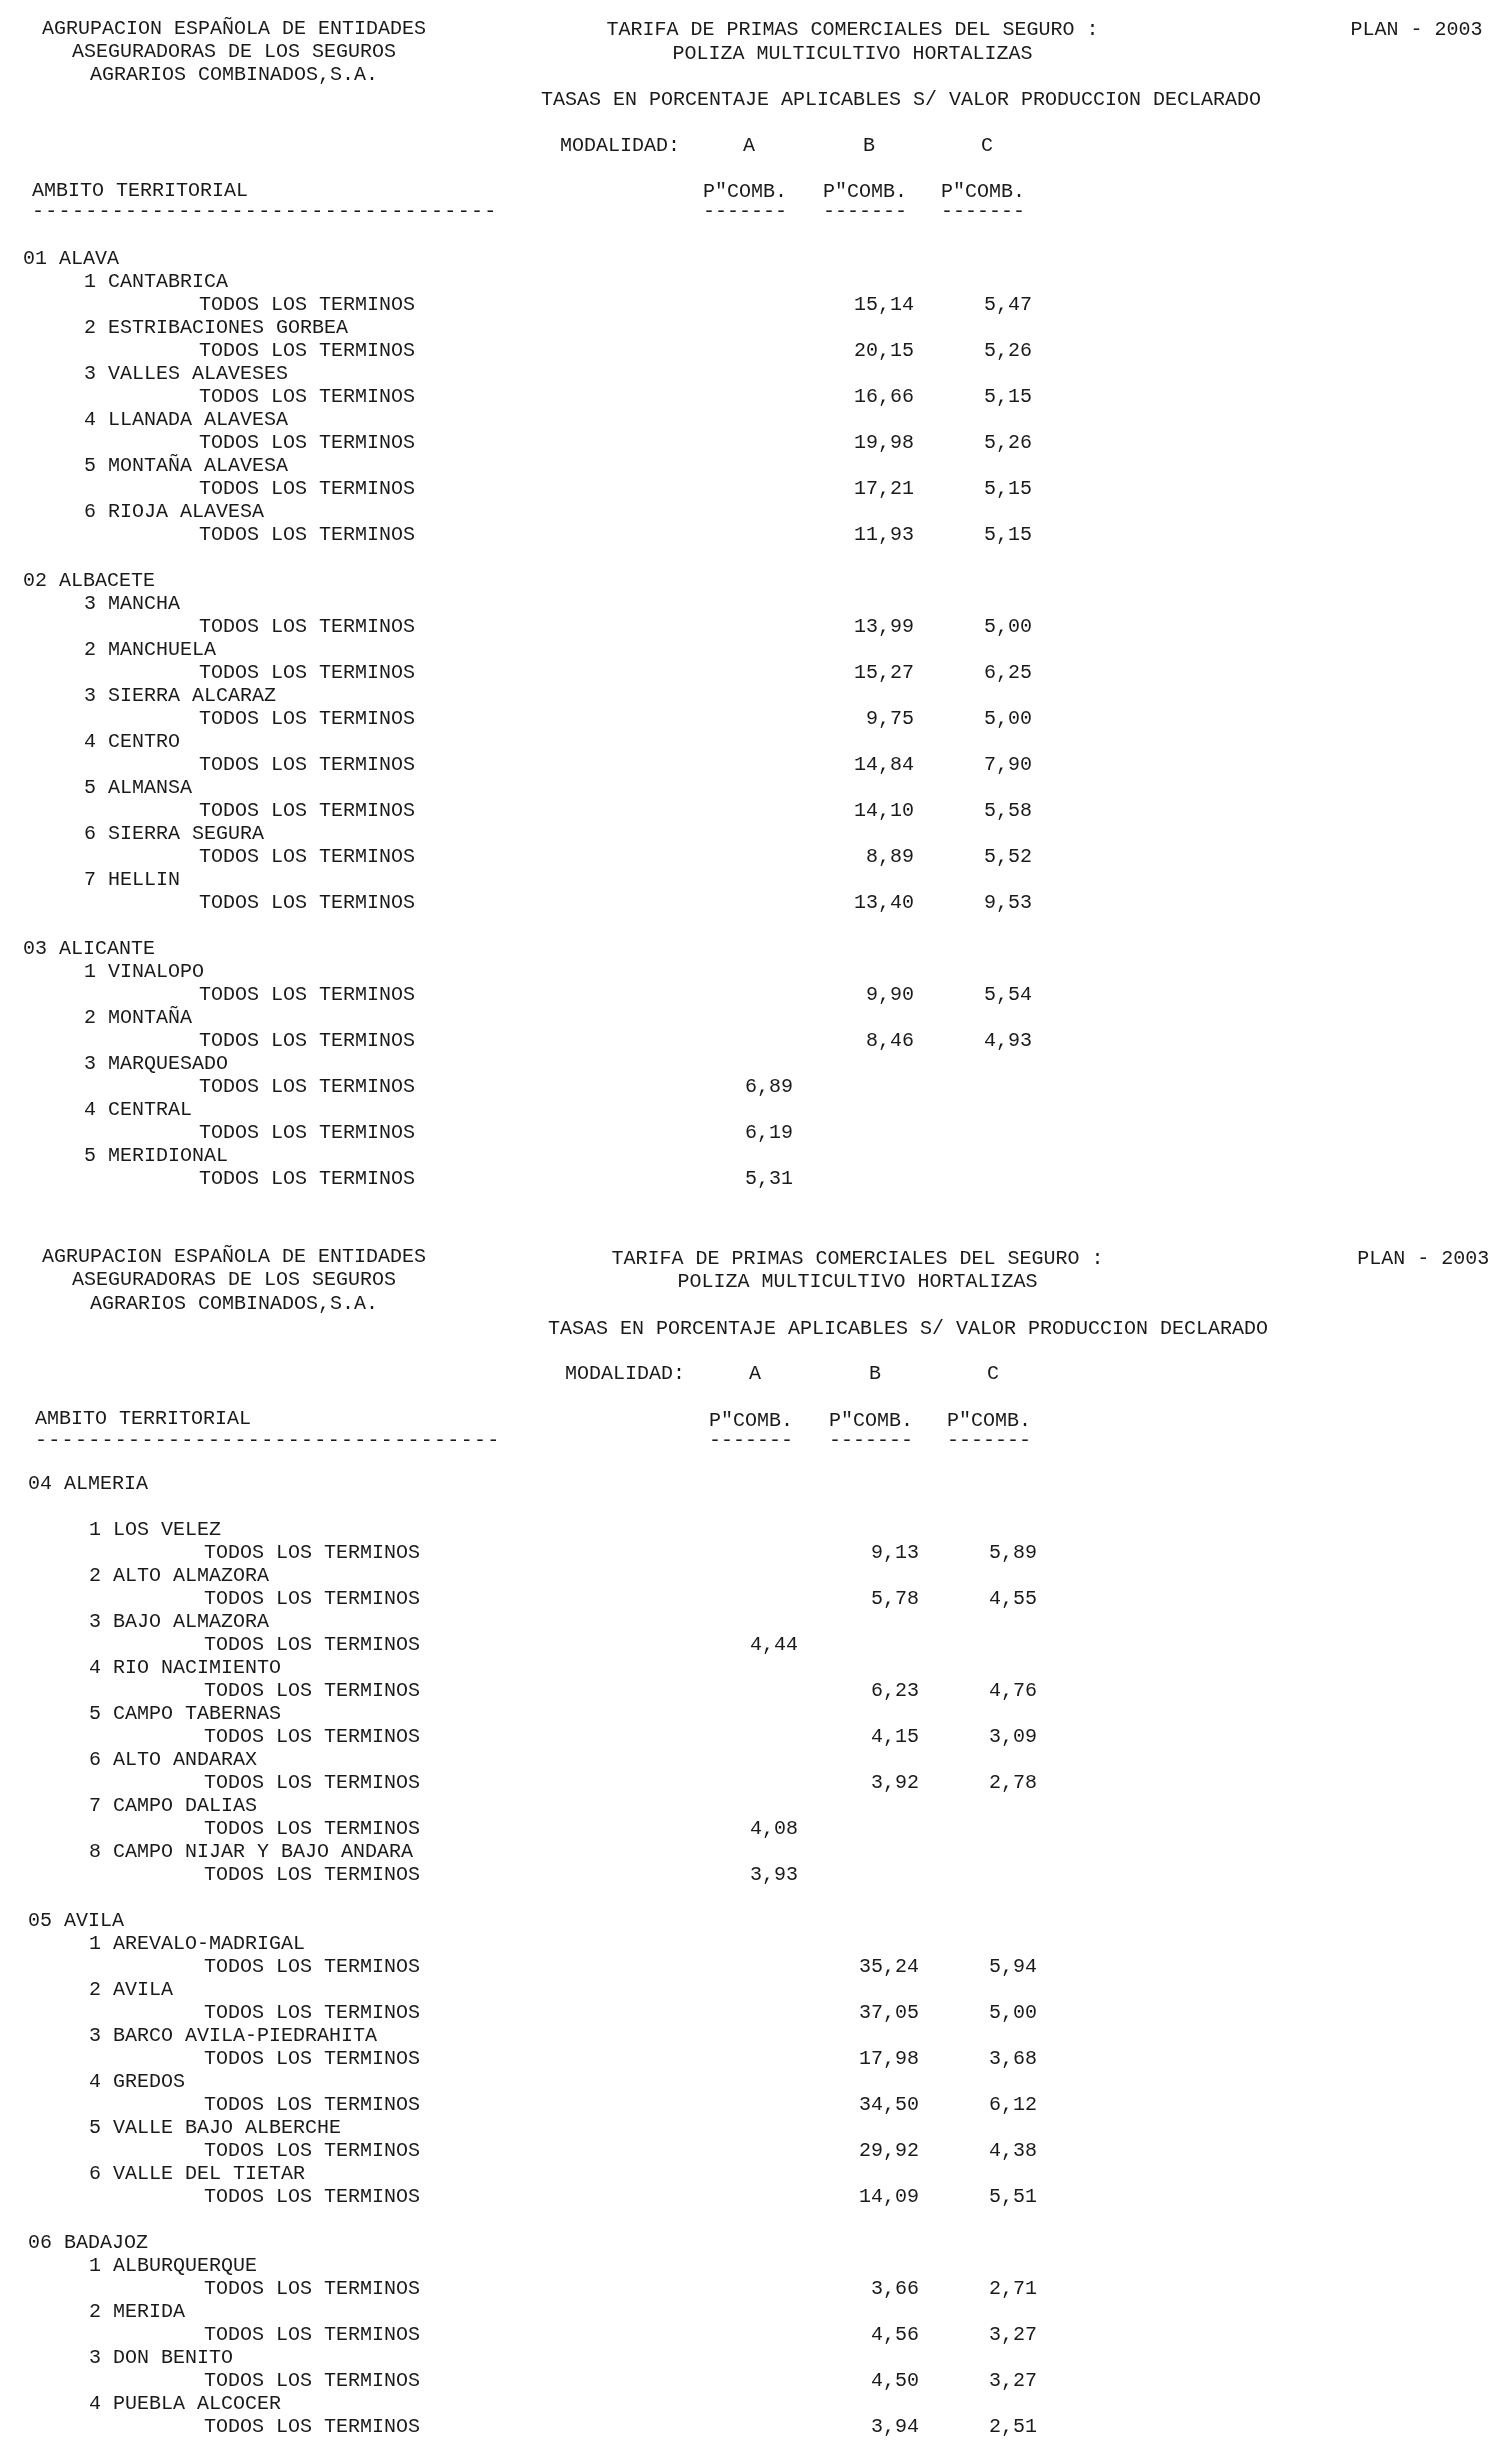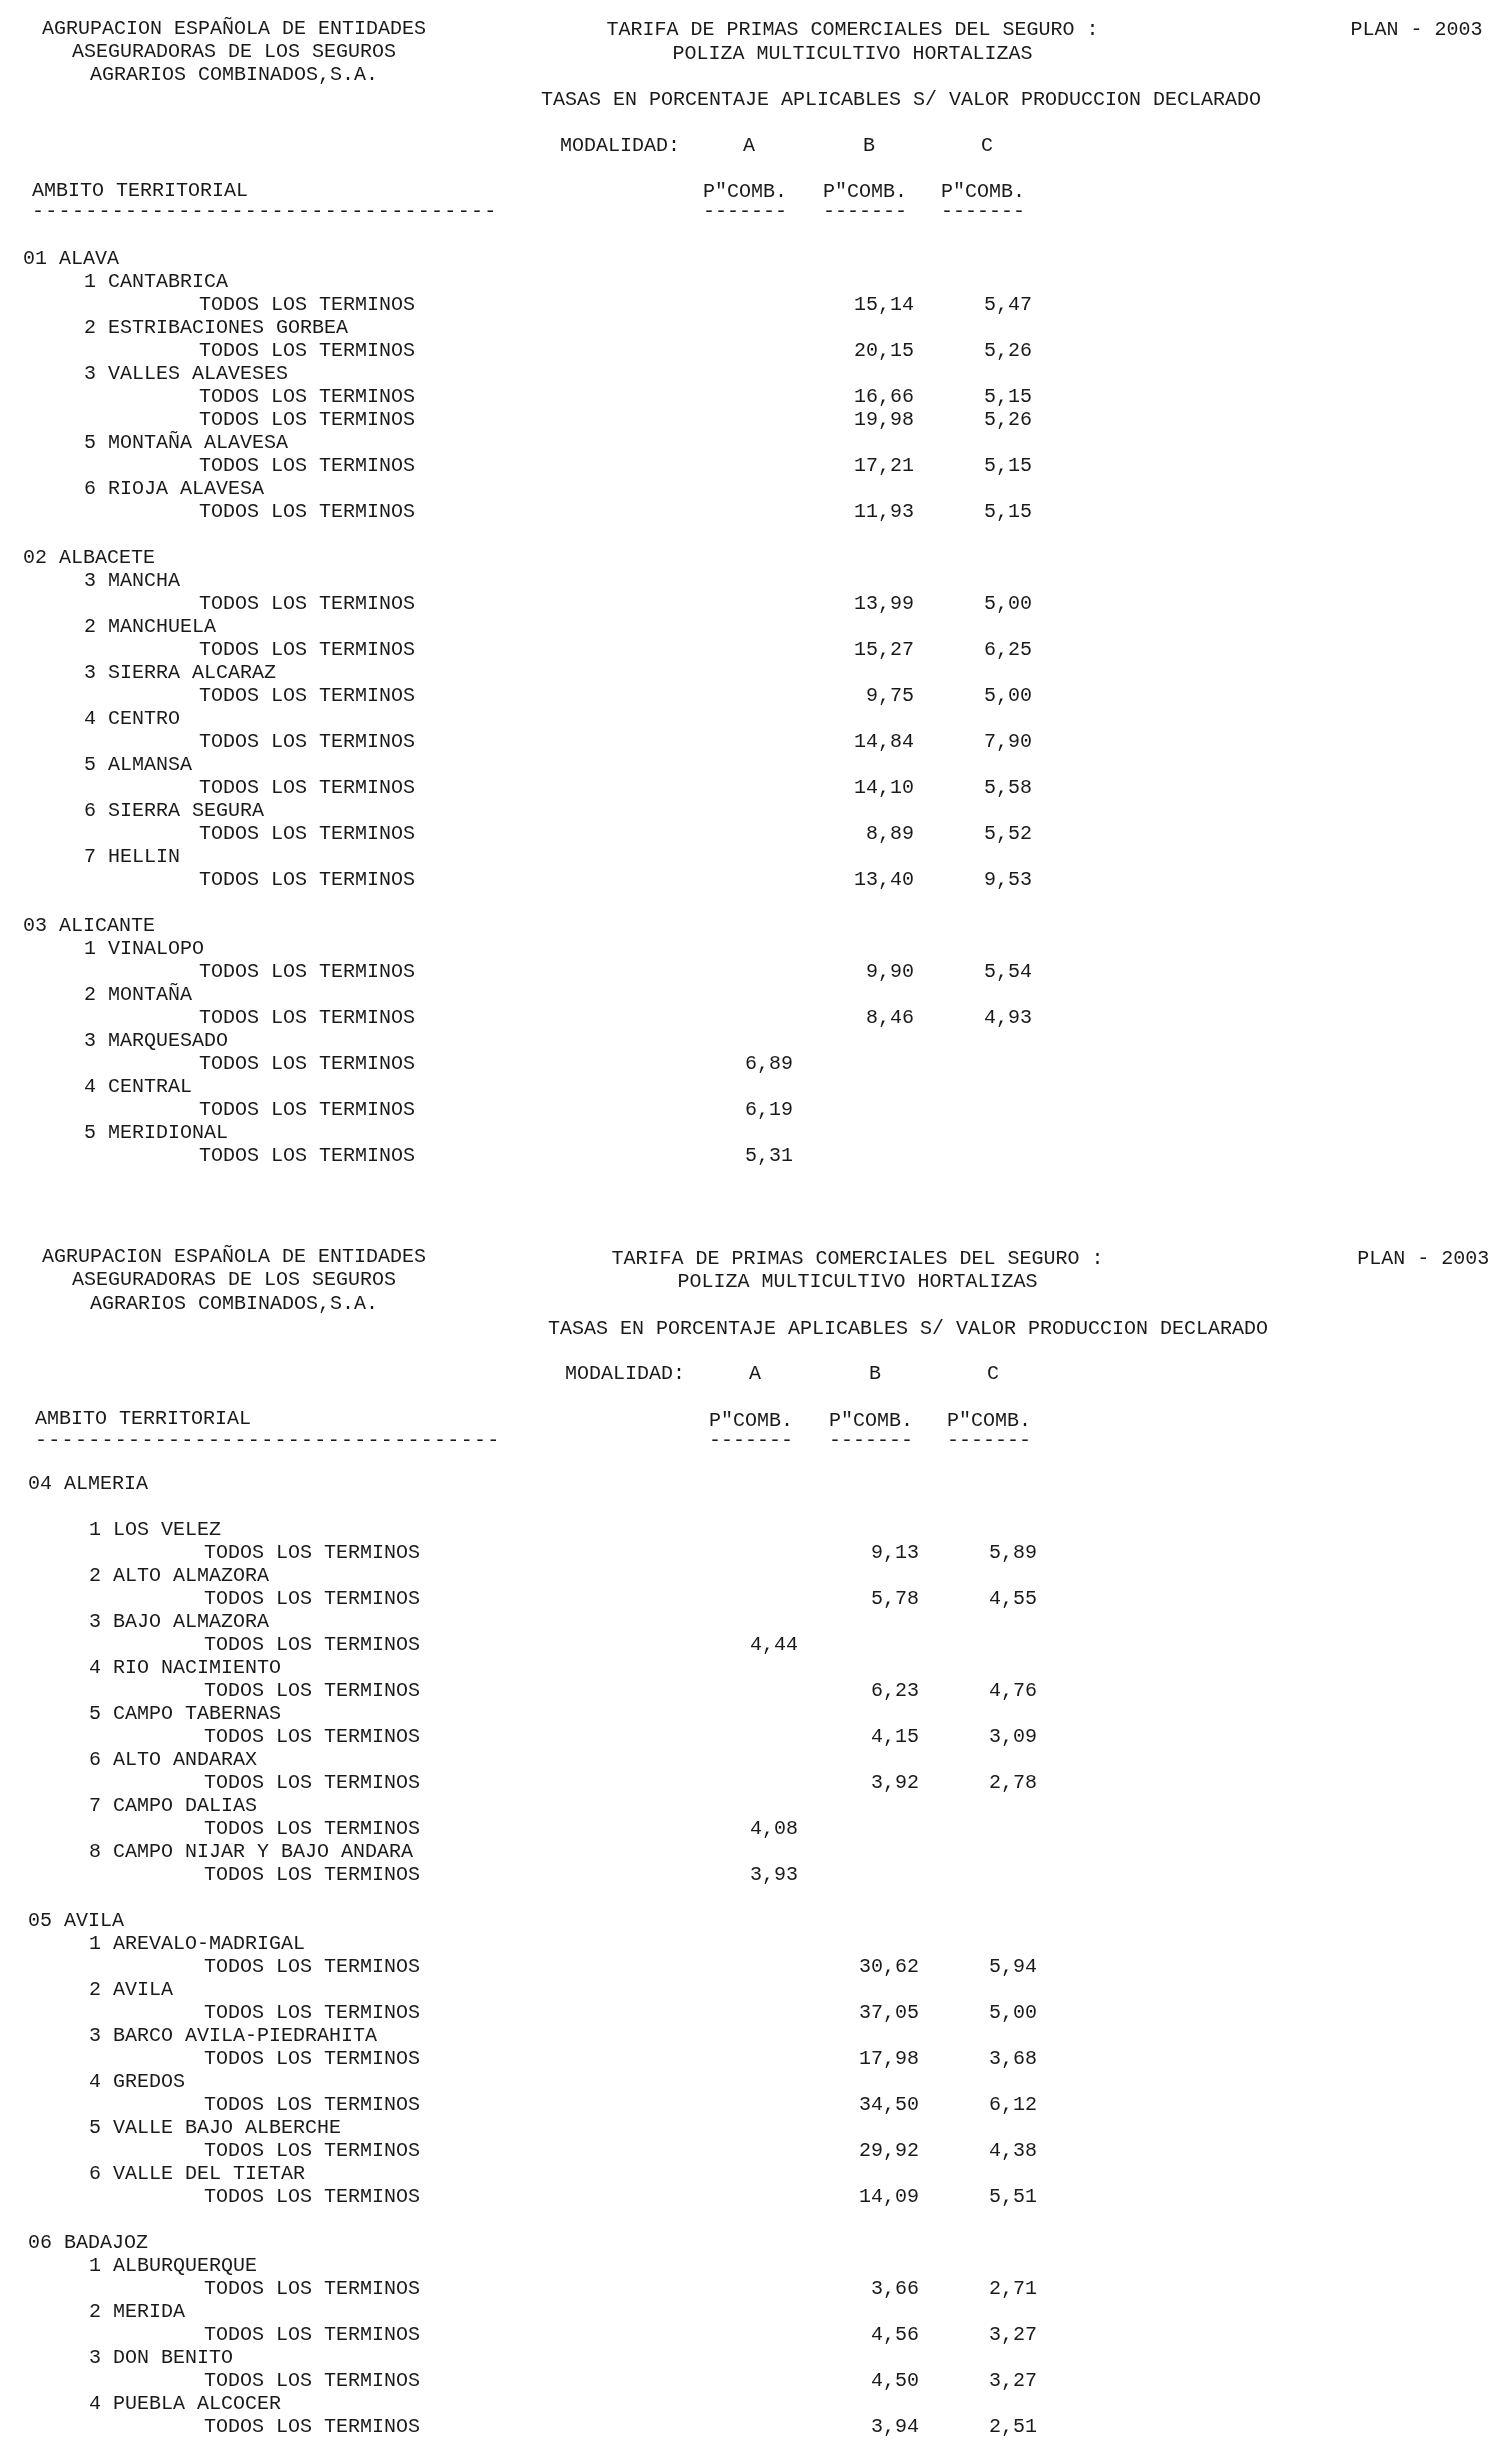--- a/index.html
+++ b/index.html
@@ -56,20 +56,21 @@
 
   <div class="rows" style="top:247px;">
 
     <div class="row prov">01 ALAVA</div>
     <div class="row zone">1 CANTABRICA</div>
     <div class="row term"><span>TODOS LOS TERMINOS</span><span class="val va"></span><span class="val vb">15,14</span><span class="val vc">5,47</span></div>
     <div class="row zone">2 ESTRIBACIONES GORBEA</div>
     <div class="row term"><span>TODOS LOS TERMINOS</span><span class="val va"></span><span class="val vb">20,15</span><span class="val vc">5,26</span></div>
     <div class="row zone">3 VALLES ALAVESES</div>
     <div class="row term"><span>TODOS LOS TERMINOS</span><span class="val va"></span><span class="val vb">16,66</span><span class="val vc">5,15</span></div>
+    <div class="row zone">4 LLANADA ALAVESA</div>
     <div class="row term"><span>TODOS LOS TERMINOS</span><span class="val va"></span><span class="val vb">19,98</span><span class="val vc">5,26</span></div>
     <div class="row zone">5 MONTAÑA ALAVESA</div>
     <div class="row term"><span>TODOS LOS TERMINOS</span><span class="val va"></span><span class="val vb">17,21</span><span class="val vc">5,15</span></div>
     <div class="row zone">6 RIOJA ALAVESA</div>
     <div class="row term"><span>TODOS LOS TERMINOS</span><span class="val va"></span><span class="val vb">11,93</span><span class="val vc">5,15</span></div>
     <div class="gap"></div>
 
     <div class="row prov">02 ALBACETE</div>
     <div class="row zone">3 MANCHA</div>
     <div class="row term"><span>TODOS LOS TERMINOS</span><span class="val va"></span><span class="val vb">13,99</span><span class="val vc">5,00</span></div>
@@ -144,21 +145,21 @@
     <div class="row zone">6 ALTO ANDARAX</div>
     <div class="row term"><span>TODOS LOS TERMINOS</span><span class="val va"></span><span class="val vb">3,92</span><span class="val vc">2,78</span></div>
     <div class="row zone">7 CAMPO DALIAS</div>
     <div class="row term"><span>TODOS LOS TERMINOS</span><span class="val va">4,08</span><span class="val vb"></span><span class="val vc"></span></div>
     <div class="row zone">8 CAMPO NIJAR Y BAJO ANDARA</div>
     <div class="row term"><span>TODOS LOS TERMINOS</span><span class="val va">3,93</span><span class="val vb"></span><span class="val vc"></span></div>
     <div class="gap"></div>
 
     <div class="row prov">05 AVILA</div>
     <div class="row zone">1 AREVALO-MADRIGAL</div>
-    <div class="row term"><span>TODOS LOS TERMINOS</span><span class="val va"></span><span class="val vb">30,62</span><span class="val vc">5,94</span></div>
+    <div class="row term"><span>TODOS LOS TERMINOS</span><span class="val va"></span><span class="val vb">35,24</span><span class="val vc">5,94</span></div>
     <div class="row zone">2 AVILA</div>
     <div class="row term"><span>TODOS LOS TERMINOS</span><span class="val va"></span><span class="val vb">37,05</span><span class="val vc">5,00</span></div>
     <div class="row zone">3 BARCO AVILA-PIEDRAHITA</div>
     <div class="row term"><span>TODOS LOS TERMINOS</span><span class="val va"></span><span class="val vb">17,98</span><span class="val vc">3,68</span></div>
     <div class="row zone">4 GREDOS</div>
     <div class="row term"><span>TODOS LOS TERMINOS</span><span class="val va"></span><span class="val vb">34,50</span><span class="val vc">6,12</span></div>
     <div class="row zone">5 VALLE BAJO ALBERCHE</div>
     <div class="row term"><span>TODOS LOS TERMINOS</span><span class="val va"></span><span class="val vb">29,92</span><span class="val vc">4,38</span></div>
     <div class="row zone">6 VALLE DEL TIETAR</div>
     <div class="row term"><span>TODOS LOS TERMINOS</span><span class="val va"></span><span class="val vb">14,09</span><span class="val vc">5,51</span></div>

